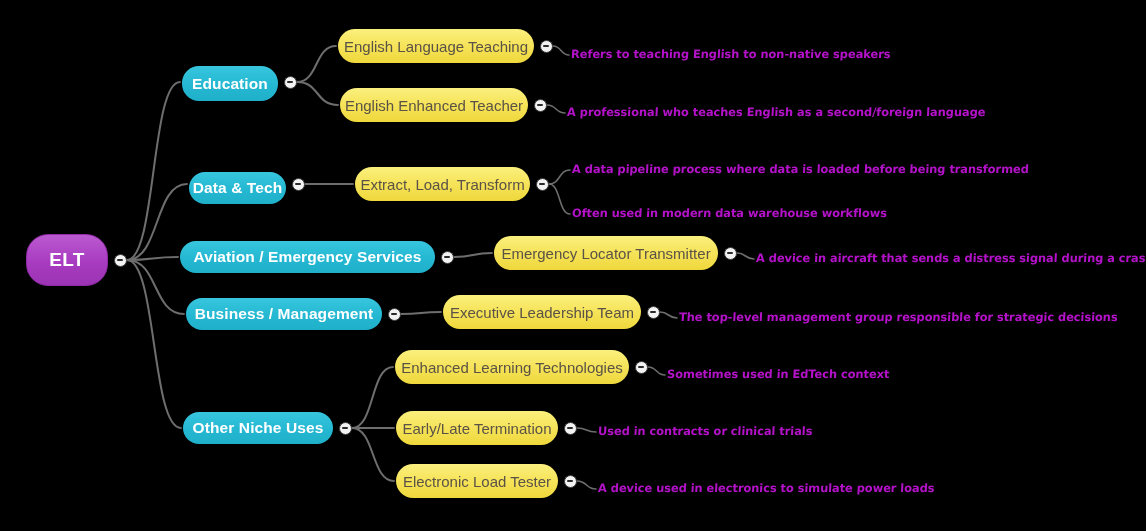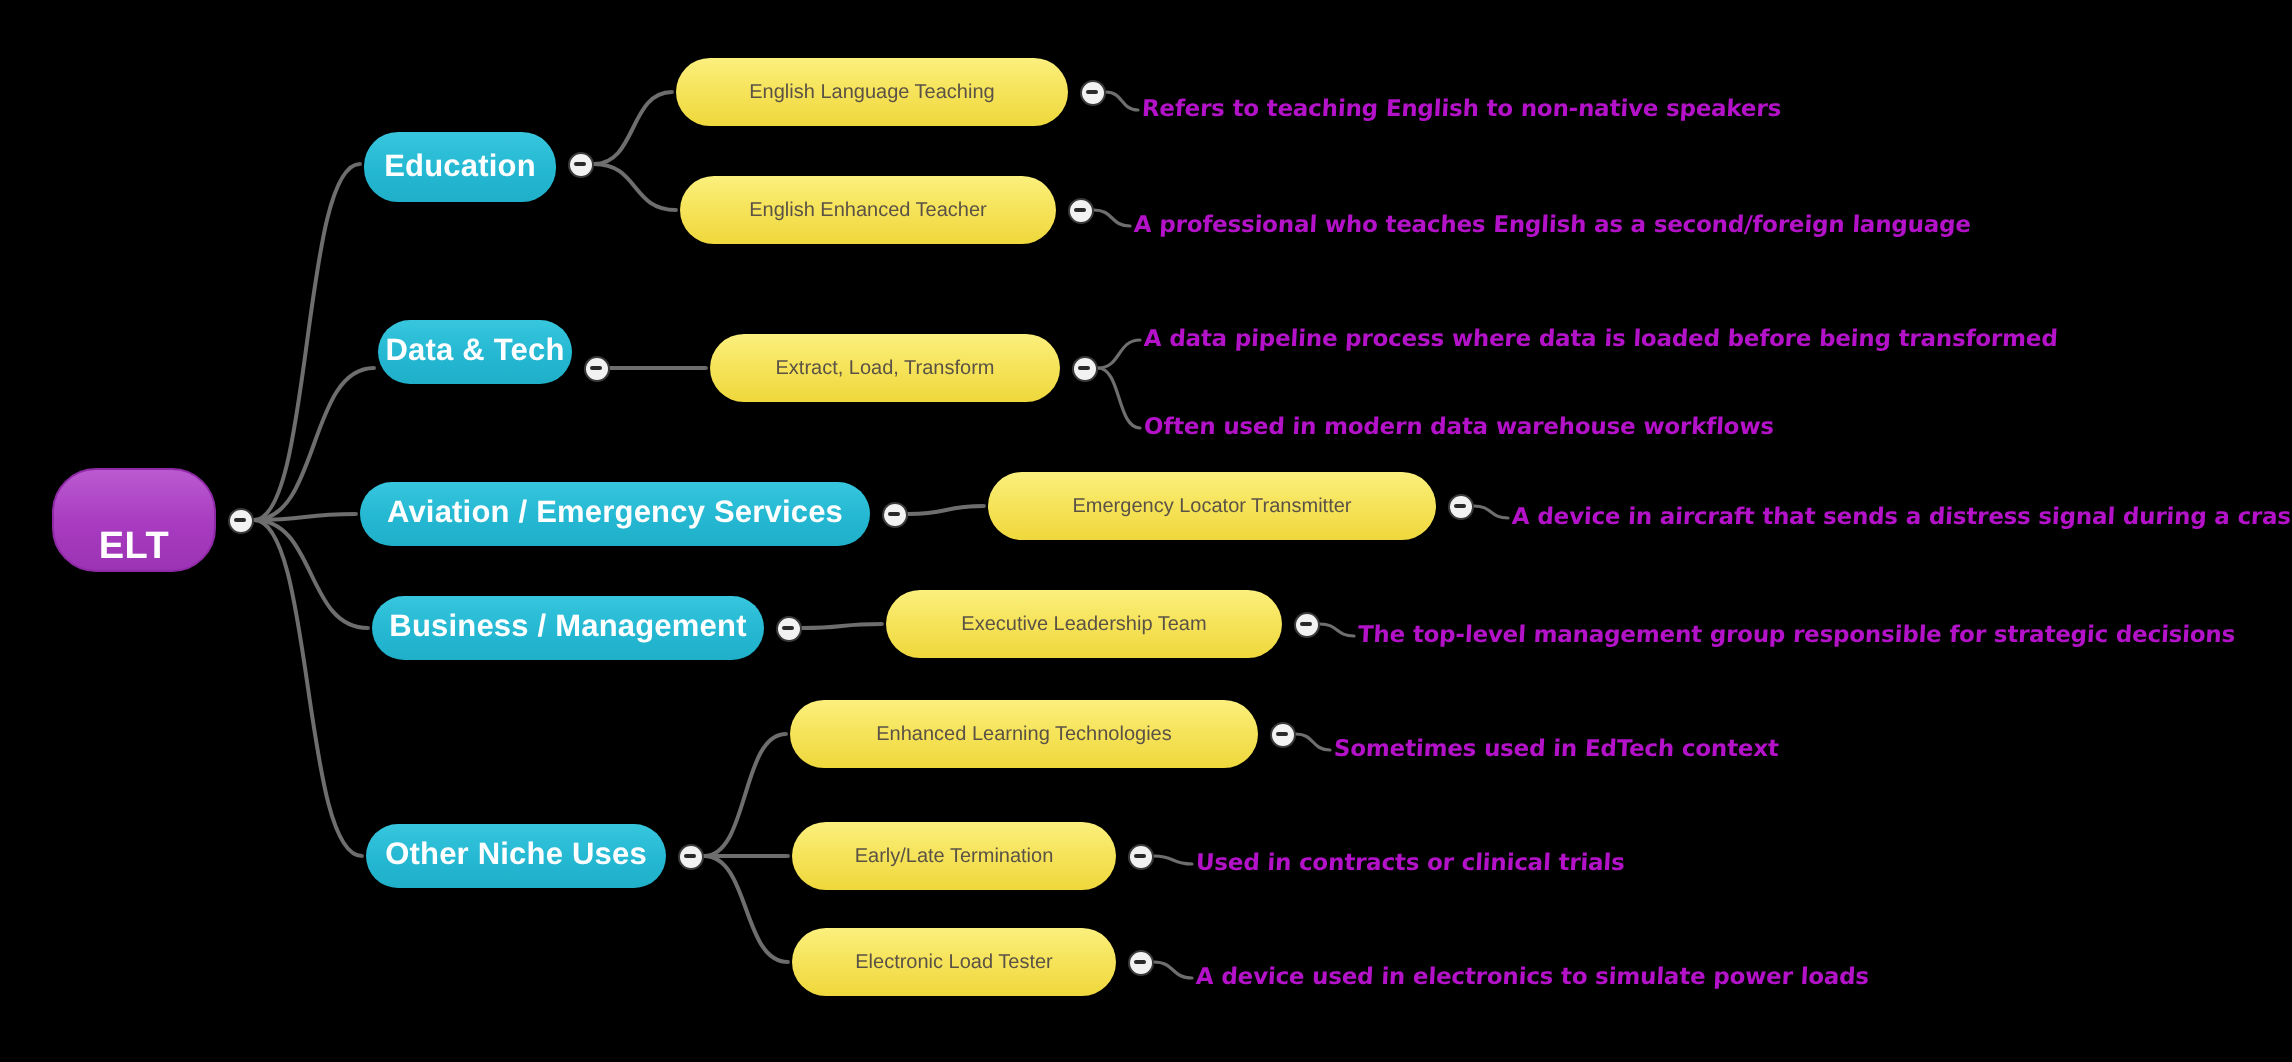--- a/index.html
+++ b/index.html
@@ -35,40 +35,39 @@
   
   .node.root {
     background: linear-gradient(180deg, #bb5ad0 0%, #a83bc0 55%, #9c33b4 100%);
     border: 1px solid #8f2aa6;
     border-radius: 22px;
     color: #ffffff;
     font-weight: bold;
     font-size: 19px;
     letter-spacing: .3px;
     box-shadow: 0 2px 5px rgba(0,0,0,.55);
-    align-items: flex-end;
   }
   
   .node.branch {
     background: linear-gradient(180deg, #37c6de 0%, #25b8d2 55%, #1fafc9 100%);
     border-radius: 17px;
     color: #ffffff;
     font-weight: bold;
     font-size: 15.5px;
     letter-spacing: .1px;
     padding: 0 14px;
     box-shadow: 0 2px 4px rgba(0,0,0,.5);
   }
   
   .node.term {
     background: linear-gradient(180deg, #fbf07e 0%, #f6e45c 45%, #efd83c 100%);
     border-radius: 17px;
     color: #5a5246;
     font-weight: normal;
-    font-size: 10px;
+    font-size: 15px;
     padding: 0 16px;
     box-shadow: 0 2px 4px rgba(0,0,0,.5);
   }
   
   .leaf {
     position: absolute;
     color: #b312c8;
     font-family: "DejaVu Sans", sans-serif;
     font-size: 11.5px;
     font-weight: bold;
@@ -137,21 +136,21 @@
     <div class="node term" style="left: 338px; top: 29px; width: 196px; height: 34px;">
       <span>English Language Teaching</span>
     </div>
     <div class="toggle" style="left: 539.5px; top: 39.5px;"></div>
     <div class="leaf" style="left: 571px; top: 47px;">Refers to teaching English to non-native speakers</div>
     <div class="node term" style="left: 340px; top: 88px; width: 188px; height: 34px;">
       <span>English Enhanced Teacher</span>
     </div>
     <div class="toggle" style="left: 533.5px; top: 98.5px;"></div>
     <div class="leaf" style="left: 567px; top: 105px;">A professional who teaches English as a second/foreign language</div>
-    <div class="node branch" style="left: 189px; top: 160px; width: 97px; height: 32px;">
+    <div class="node branch" style="left: 189px; top: 172px; width: 97px; height: 32px;">
       <span>Data &amp; Tech</span>
     </div>
     <div class="toggle" style="left: 291.5px; top: 177.5px;"></div>
     <div class="node term" style="left: 355px; top: 167px; width: 175px; height: 34px;">
       <span>Extract, Load, Transform</span>
     </div>
     <div class="toggle" style="left: 535.5px; top: 177.5px;"></div>
     <div class="leaf" style="left: 572px; top: 162px;">A data pipeline process where data is loaded before being transformed</div>
     <div class="leaf" style="left: 572px; top: 206px;">Often used in modern data warehouse workflows</div>
     <div class="node branch" style="left: 180px; top: 241px; width: 255px; height: 32px;">

